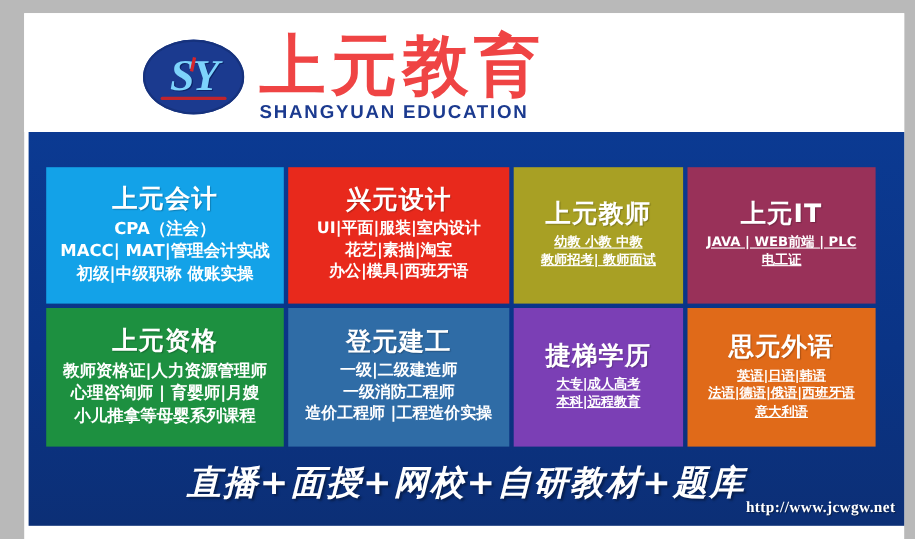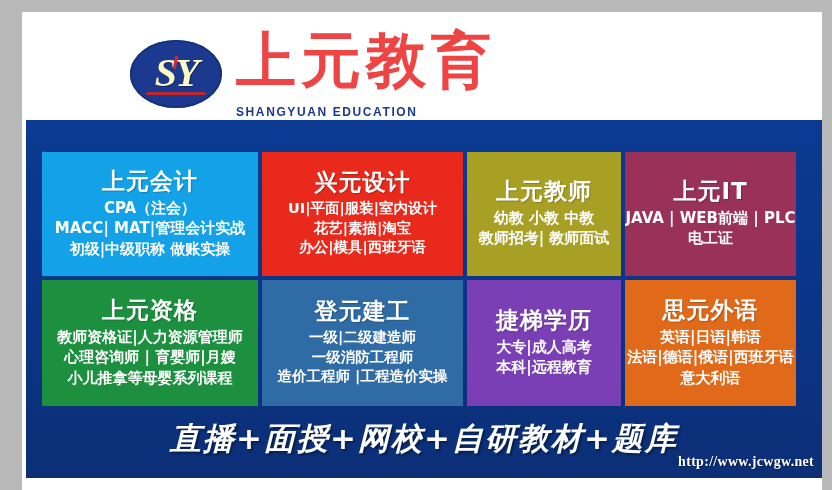--- a/index.html
+++ b/index.html
@@ -64,21 +64,21 @@
     left: 0; top: 0;
     width: 100%;
     height: 100%;
     display: flex;
     align-items: center;
     justify-content: center;
     font-family: "Liberation Serif", "DejaVu Serif", serif;
     font-weight: bold;
     font-size: 40px;
     font-style: italic;
-    color: #fef9c3;
+    color: #7dd3fc;
     letter-spacing: -2px;
     text-shadow: 1px 1px 0 #0d2468;
     padding-bottom: 4px;
     box-sizing: border-box;
   }
   .logo-oval .spark {
     position: absolute;
     left: 44px;
     top: 16px;
     width: 3px;
@@ -98,23 +98,23 @@
   .logo-text { line-height: 1; }
   .logo-cn {
     font-family: "DejaVu Sans", "Liberation Sans", sans-serif;
     font-size: 60px;
     font-weight: bold;
     color: #ef4444;
     letter-spacing: 5px;
     white-space: nowrap;
   }
   .logo-en {
-    margin-top: 16px;
+    margin-top: 3px;
     font-family: "Liberation Sans", sans-serif;
-    font-size: 12px;
+    font-size: 17px;
     font-weight: bold;
     color: #1b3a8f;
     letter-spacing: 1.6px;
     white-space: nowrap;
     text-align: left;
   }
 
   
   .panel {
     position: absolute;
@@ -159,21 +159,21 @@
     margin-bottom: 3px;
     text-shadow: 1px 1px 1px rgba(0,0,0,.22);
     white-space: nowrap;
   }
   .tile .t-line {
     font-size: 14.5px;
     font-weight: bold;
     line-height: 1.36;
     white-space: nowrap;
   }
-  .tile.narrow .t-line { font-size: 15px; }
+  .tile.narrow .t-line { font-size: 12px; text-decoration: underline; }
   .tile.wide  .t-line  { font-size: 15px; }
 
   
   .slogan {
     position: absolute;
     left: 0;
     top: 298px;
     width: 796px;
     text-align: center;
     color: #ffffff;

